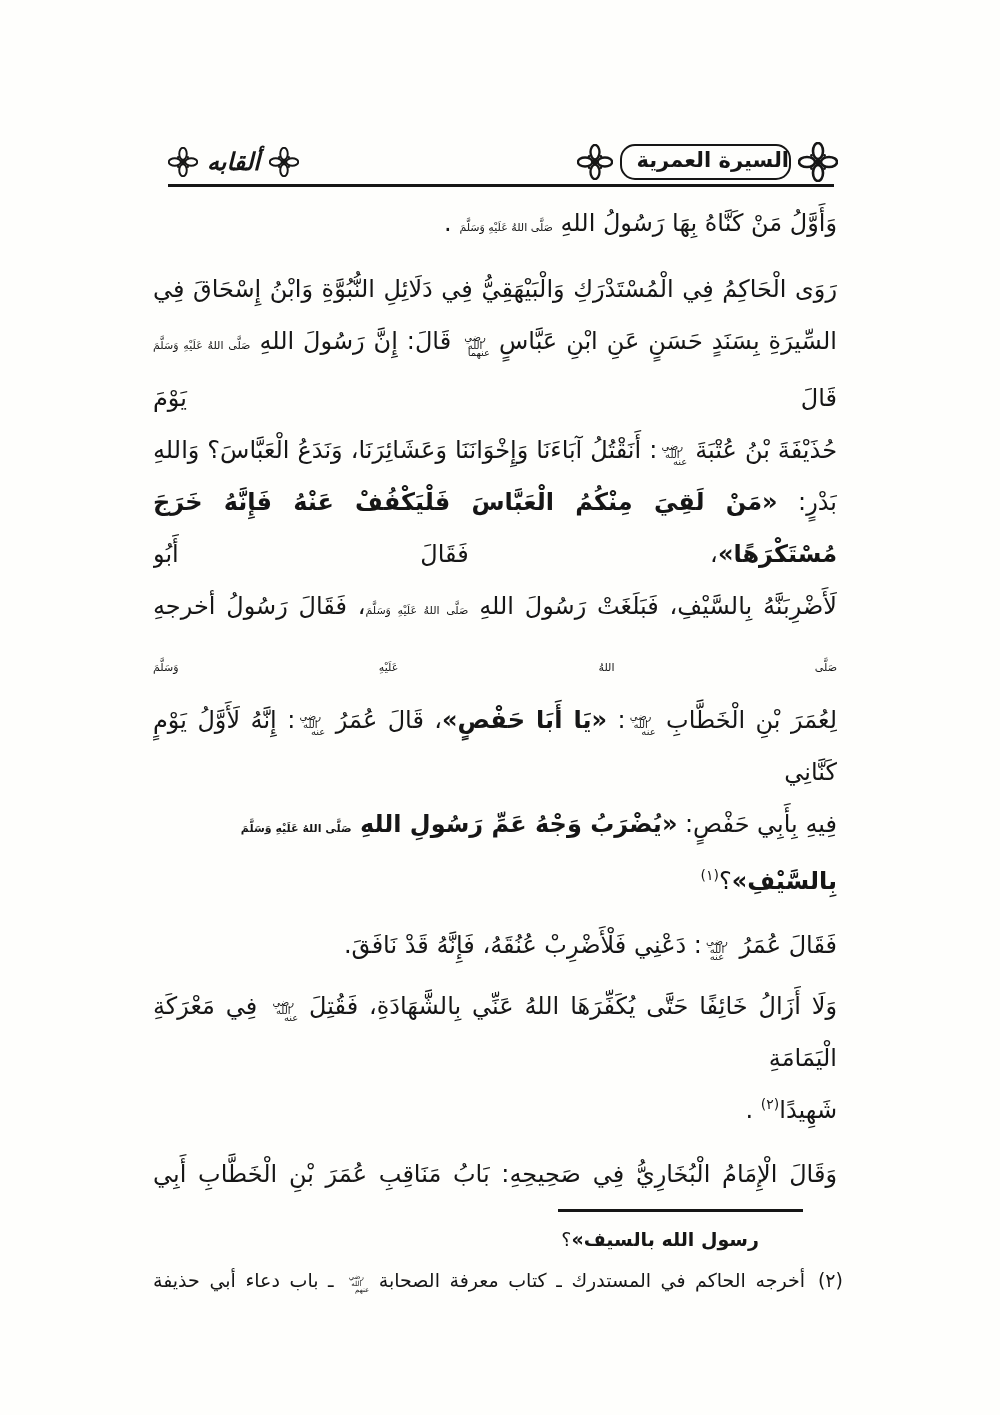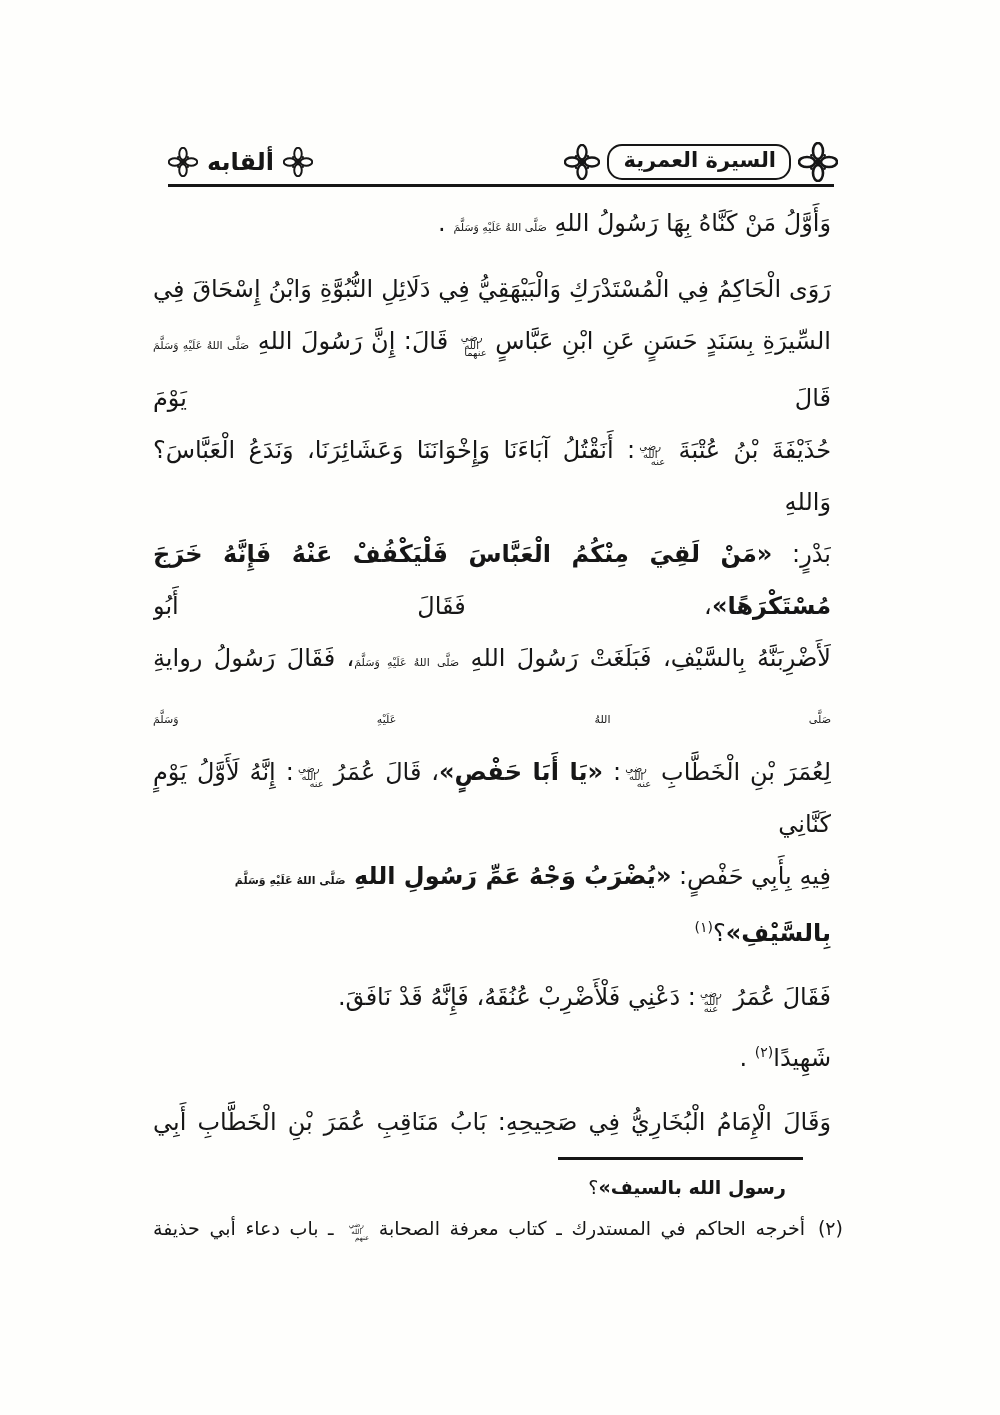--- a/index.html
+++ b/index.html
@@ -14,34 +14,34 @@
     overflow:hidden;
   }
   
   .header{
     position:absolute;top:136px;right:162px;left:168px;height:52px;
     display:flex;justify-content:space-between;align-items:center;
   }
   .hgroup{display:flex;align-items:center;gap:7px;}
   .title-box{
     border:2px solid #161616;border-radius:15px;
-    padding:2px 13px 5px 15px;
+    padding:2px 0 5px 15px;
     font-size:21px;font-weight:bold;line-height:1.2;
     white-space:nowrap;
   }
-  .section-title{font-size:24px;font-weight:bold;white-space:nowrap;padding:0 2px;}
+  .section-title{font-size:24px;font-weight:bold;white-space:nowrap;padding:0 2px;font-style:italic;}
   .orn{display:block;}
   .header-rule{
     position:absolute;top:184px;right:166px;left:168px;height:3px;background:#161616;
   }
   
   .content{
     position:absolute;top:197px;right:157px;left:153px;
   }
-  .para{margin:0 12px 9px 0;}
+  .para{margin:0 6px 9px 0;}
   .tline{
     font-size:24px;line-height:52px;
     text-align:right;
     overflow:hidden;
   }
   .tline.fill{text-align:justify;text-align-last:justify;}
   .tline.indent{margin-right:95px;}
   .seg-b{font-weight:bold;}
   .seg-saw{font-size:11px;letter-spacing:-0.5px;white-space:nowrap;}
   .seg-rda{
@@ -52,21 +52,21 @@
   }
   .seg-ref{font-size:14px;position:relative;top:-9px;font-weight:normal;}
   .seg-marker{margin-left:13px;}
   
   .fn-sep{
     width:245px;height:3px;background:#161616;
     margin:7px 40px 9px auto;
   }
   .footnote{margin:0 0 4px 0;}
   .footnote .tline{font-size:19px;line-height:37px;}
-  .footnote .tline.indent{margin-right:57px;}
+  .footnote .tline.indent{margin-right:84px;}
   .footnote .seg-saw{font-size:9.5px;}
   .footnote .seg-rda{width:26px;font-size:7px;line-height:6.5px;vertical-align:-5px;}
 </style>
 </head>
 <body>
 
 <div class="page">
 
   <svg width="0" height="0" style="position:absolute">
     <defs>
@@ -112,28 +112,29 @@
   <div class="content">
     <div id="body-text">
         <div class="para">
           <div class="tline last"><span>وَأَوَّلُ مَنْ كَنَّاهُ بِهَا رَسُولُ اللهِ </span><span class="seg-saw">صَلَّى اللهُ عَلَيْهِ وَسَلَّمَ</span><span> .</span></div>
         </div>
         <div class="para">
           <div class="tline fill"><span>رَوَى الْحَاكِمُ فِي الْمُسْتَدْرَكِ وَالْبَيْهَقِيُّ فِي دَلَائِلِ النُّبُوَّةِ وَابْنُ إِسْحَاقَ فِي</span></div>
           <div class="tline fill"><span>السِّيرَةِ بِسَنَدٍ حَسَنٍ عَنِ ابْنِ عَبَّاسٍ </span><span class="seg-rda">رضي الله عنهما</span><span> قَالَ: إِنَّ رَسُولَ اللهِ </span><span class="seg-saw">صَلَّى اللهُ عَلَيْهِ وَسَلَّمَ</span><span> قَالَ يَوْمَ</span></div>
           <div class="tline fill"><span>حُذَيْفَةَ بْنُ عُتْبَةَ </span><span class="seg-rda">رضي الله عنه</span><span>: أَنَقْتُلُ آبَاءَنَا وَإِخْوَانَنَا وَعَشَائِرَنَا، وَنَدَعُ الْعَبَّاسَ؟ وَاللهِ</span></div>
           <div class="tline fill"><span>بَدْرٍ: </span><span class="seg-b">«مَنْ لَقِيَ مِنْكُمُ الْعَبَّاسَ فَلْيَكْفُفْ عَنْهُ فَإِنَّهُ خَرَجَ مُسْتَكْرَهًا»</span><span>، فَقَالَ أَبُو</span></div>
-          <div class="tline fill"><span>لَأَضْرِبَنَّهُ بِالسَّيْفِ، فَبَلَغَتْ رَسُولَ اللهِ </span><span class="seg-saw">صَلَّى اللهُ عَلَيْهِ وَسَلَّمَ</span><span>، فَقَالَ رَسُولُ روايةِ </span><span class="seg-saw">صَلَّى اللهُ عَلَيْهِ وَسَلَّمَ</span></div>
+          <div class="tline fill"><span>لَأَضْرِبَنَّهُ بِالسَّيْفِ، فَبَلَغَتْ رَسُولَ اللهِ </span><span class="seg-saw">صَلَّى اللهُ عَلَيْهِ وَسَلَّمَ</span><span>، فَقَالَ رَسُولُ أخرجهِ </span><span class="seg-saw">صَلَّى اللهُ عَلَيْهِ وَسَلَّمَ</span></div>
           <div class="tline fill"><span>لِعُمَرَ بْنِ الْخَطَّابِ </span><span class="seg-rda">رضي الله عنه</span><span>: </span><span class="seg-b">«يَا أَبَا حَفْصٍ»</span><span>، قَالَ عُمَرُ </span><span class="seg-rda">رضي الله عنه</span><span>: إِنَّهُ لَأَوَّلُ يَوْمٍ كَنَّانِي</span></div>
           <div class="tline last"><span>فِيهِ بِأَبِي حَفْصٍ: </span><span class="seg-b">«يُضْرَبُ وَجْهُ عَمِّ رَسُولِ اللهِ </span><span class="seg-saw seg-b">صَلَّى اللهُ عَلَيْهِ وَسَلَّمَ</span><span class="seg-b"> بِالسَّيْفِ»</span><span>؟</span><span class="seg-ref">(١)</span></div>
         </div>
         <div class="para">
           <div class="tline last"><span>فَقَالَ عُمَرُ </span><span class="seg-rda">رضي الله عنه</span><span>: دَعْنِي فَلْأَضْرِبْ عُنُقَهُ، فَإِنَّهُ قَدْ نَافَقَ.</span></div>
         </div>
         <div class="para">
+          <div class="tline fill"><span>وَلَا أَزَالُ خَائِفًا حَتَّى يُكَفِّرَهَا اللهُ عَنِّي بِالشَّهَادَةِ، فَقُتِلَ </span><span class="seg-rda">رضي الله عنه</span><span> فِي مَعْرَكَةِ الْيَمَامَةِ</span></div>
           <div class="tline last"><span>شَهِيدًا</span><span class="seg-ref">(٢)</span><span> .</span></div>
         </div>
         <div class="para">
           <div class="tline fill"><span>وَقَالَ الْإِمَامُ الْبُخَارِيُّ فِي صَحِيحِهِ: بَابُ مَنَاقِبِ عُمَرَ بْنِ الْخَطَّابِ أَبِي</span></div>
         </div>
       </div>
     <div class="fn-sep"></div>
     <div id="footnotes">
         <div class="footnote">
           <div class="tline last indent"><span class="seg-b">رسول الله بالسيف»</span><span>؟</span></div>

